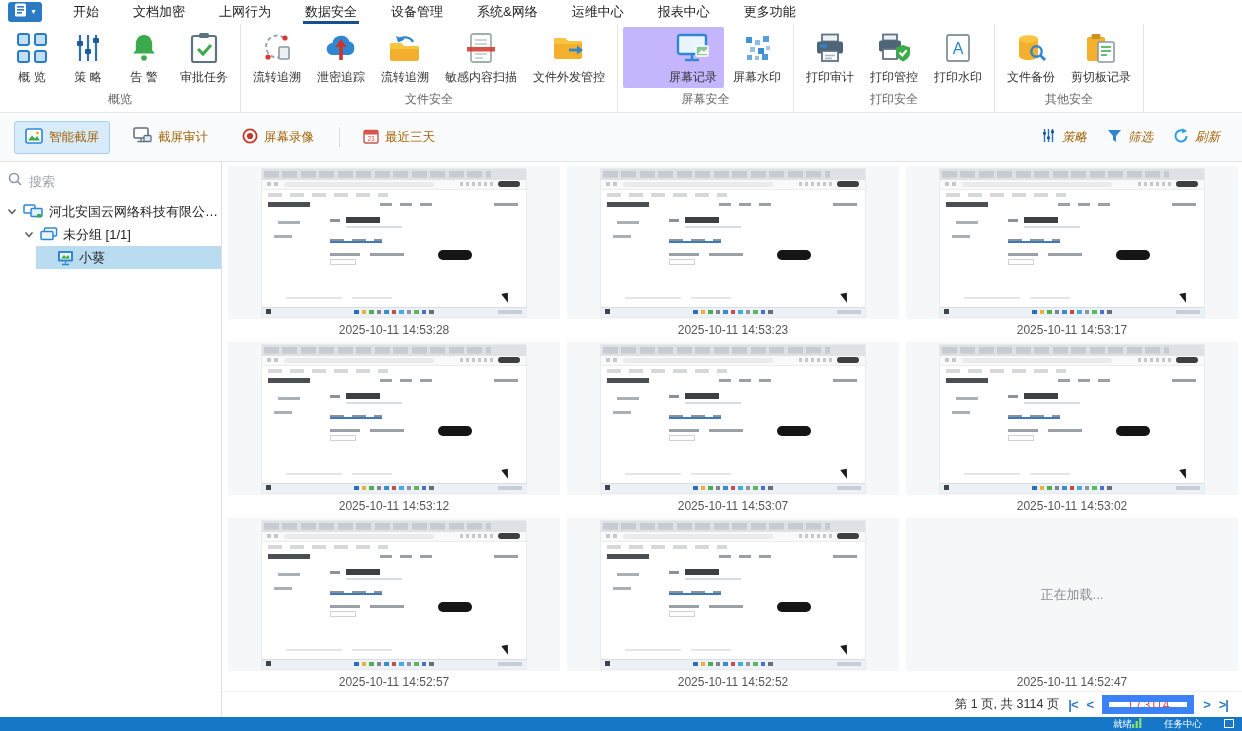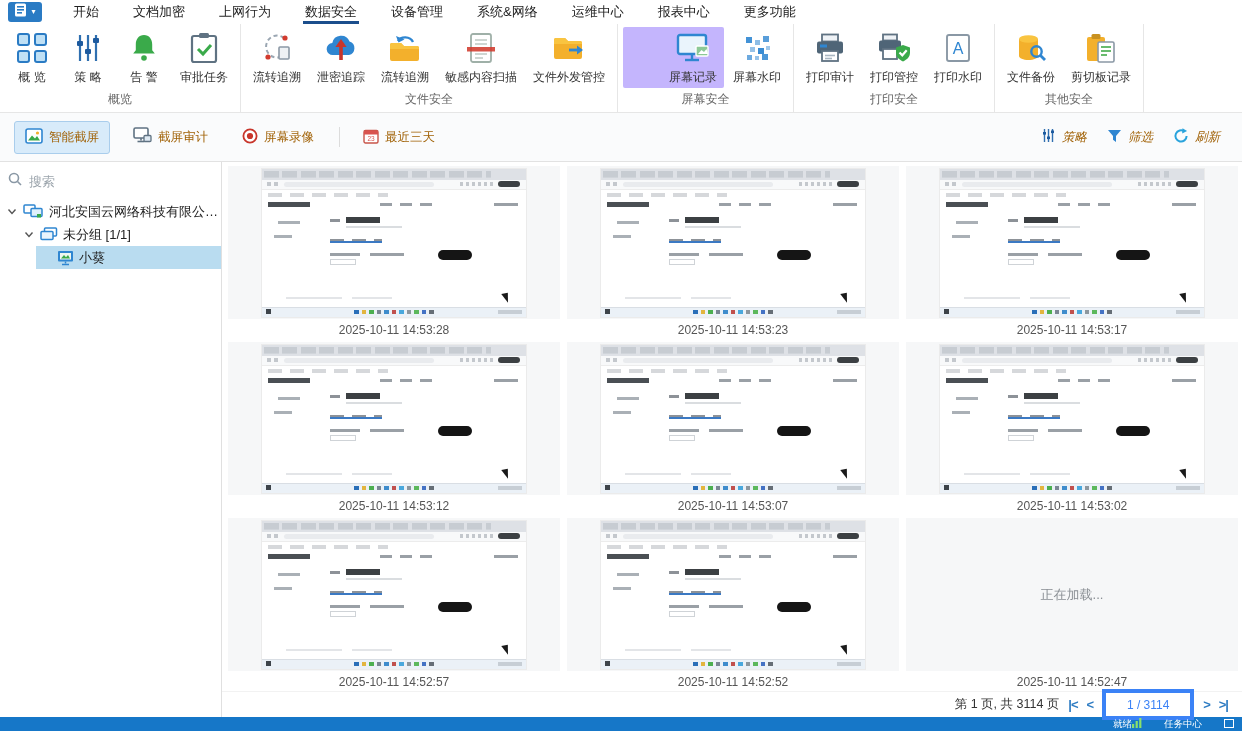--- a/index.html
+++ b/index.html
@@ -84,21 +84,21 @@
   .t-task i:nth-child(5){background:#3f8ccc;} .t-task i:nth-child(6){background:#c0504d;}
   .t-task i:nth-child(7){background:#49a8dd;} .t-task i:nth-child(8){background:#8d979e;}
   .t-task i:nth-child(9){background:#5cb85c;} .t-task i:nth-child(10){background:#4472c4;}
   .t-task i:nth-child(11){background:#666e76;}
   .t-task-l { position:absolute; bottom:2.5px; left:4px; width:5px; height:5px; background:#3e444a; }
   .t-task-r { position:absolute; bottom:3px; right:4px; width:24px; height:4px; background:#c7ced5; }
 
   
   .pager { height:26px; display:flex; align-items:center; justify-content:flex-end; gap:9px; padding-right:14px; font-size:12.5px; color:#333; border-top:1px solid #f2f2f2; }
   .pg-arrow { color:#2e7cc3; font-size:13px; font-weight:bold; cursor:pointer; letter-spacing:-1px; }
-  .pg-input { width:92px; height:31px; border:4px solid #3b82f6; text-align:center; font-size:12px; color:#3b82f6; background:#fff; }
+  .pg-input { width:92px; height:19px; border:7px solid #3b82f6; text-align:center; font-size:12px; color:#ef4444; background:#fff; }
 
   
   .statusbar { height:14px; background:#1677c8; color:#fff; display:flex; align-items:center; justify-content:flex-end; padding:0 8px; font-size:9.5px; }
   .sb-right { display:flex; align-items:center; gap:22px; }
 </style>
 </head>
 <body>
 
 <div class="menubar">
   <div class="app-btn">

